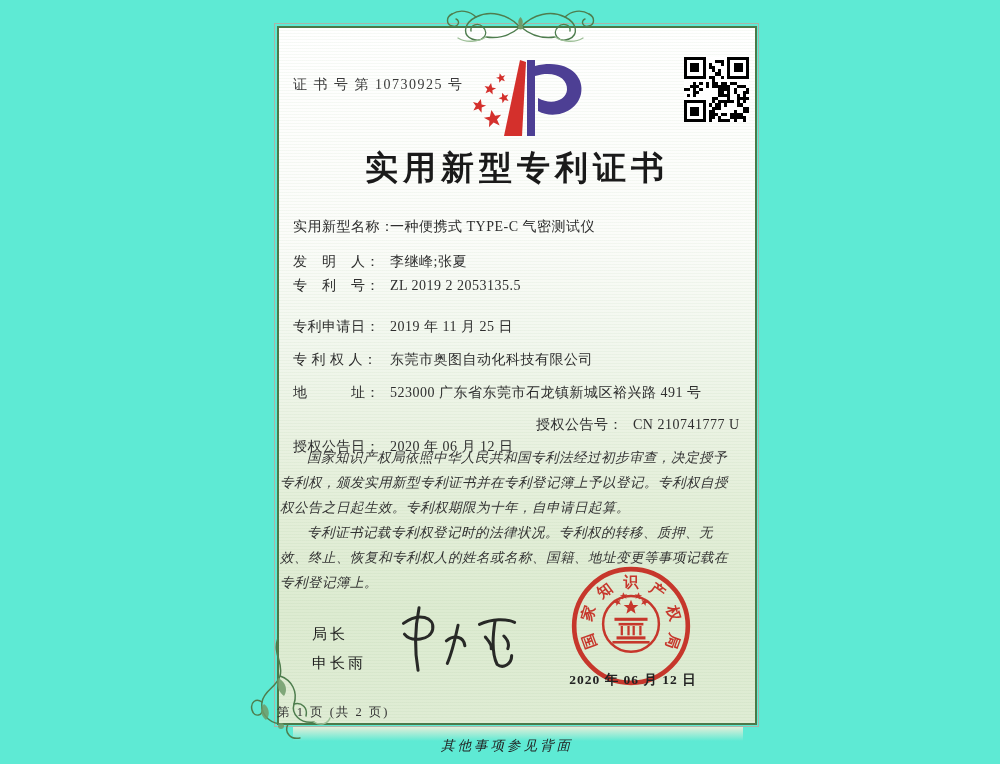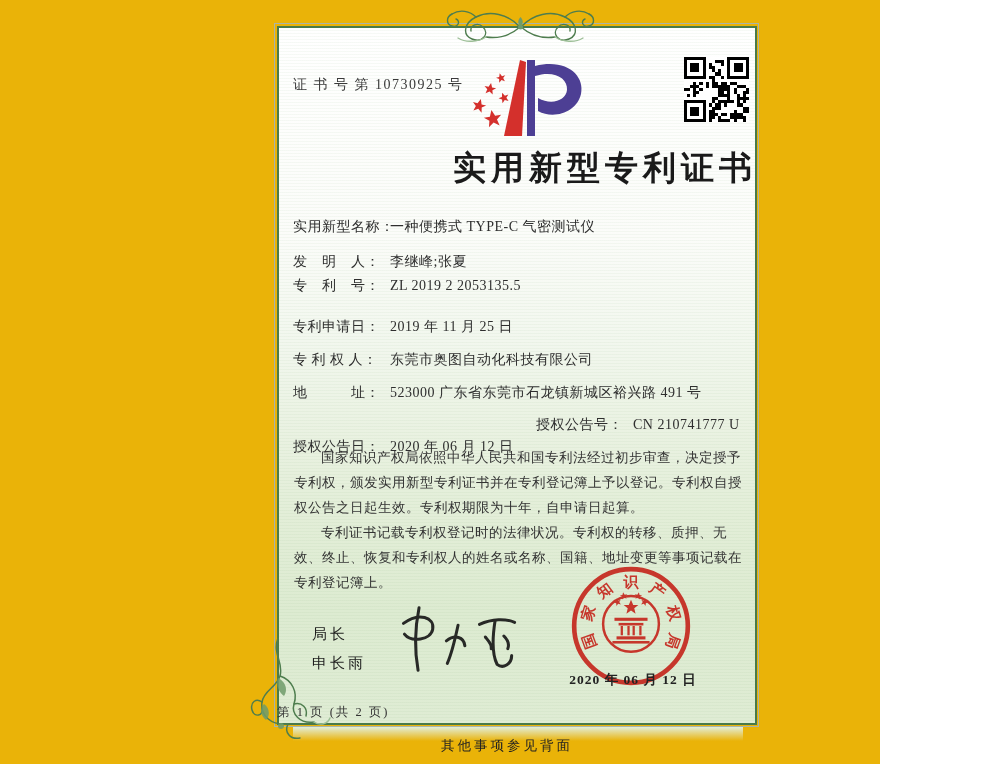--- a/index.html
+++ b/index.html
@@ -1,17 +1,17 @@
 <!DOCTYPE html>
 <html><head>
 <meta charset="utf-8">
 <style>
   * { margin:0; padding:0; box-sizing:border-box; }
   body { background:#ffffff; font-family:"Liberation Serif","DejaVu Serif",serif; }
-  .canvas { position:relative; width:880px; height:764px; background:#eab308; overflow:hidden; }
+  .canvas { position:relative; width:1000px; height:764px; background:#5eead4; overflow:hidden; }
 
   
   .frame-outer { position:absolute; left:274px; top:23px; width:485px; height:704px;
                  border:1px solid #aab4a8; }
   .frame-inner { position:absolute; left:277px; top:26px; width:480px; height:699px;
                  border:2px solid #4a7a49; }
   
   .tint { position:absolute; left:279px; top:28px; width:476px; height:695px;
           background:linear-gradient(180deg,#ffffff 0%, #fbfcf9 30%, #f2f7ee 45%,
                      #eaf2e2 58%, #e3eed8 70%, #ddebd1 84%, #dfecd4 100%); }
@@ -21,47 +21,47 @@
   .below-strip { position:absolute; left:293px; top:727px; width:450px; height:14px;
           background:linear-gradient(180deg,#e2eed9, rgba(255,255,255,0)); }
 
   .deco { position:absolute; }
 
   .cert-no { position:absolute; left:293px; top:76px; font-size:14px; letter-spacing:1.5px;
              color:#3a3a3a; }
   .logo { position:absolute; left:452px; top:54px; width:150px; height:92px; }
   .qr { position:absolute; left:684px; top:57px; width:65px; height:65px; }
 
-  .title { position:absolute; left:277px; top:146px; width:480px; text-align:right;
+  .title { position:absolute; left:277px; top:146px; width:480px; text-align:center;
            font-size:33px; font-weight:600; letter-spacing:5px; color:#1a1a1a; }
 
   .fields { position:absolute; left:293px; top:0; width:460px; font-size:14px; color:#2e2e2e; }
   .row { position:absolute; white-space:nowrap; letter-spacing:0.5px; }
   .row .lbl { display:inline-block; width:97px; }
   .r1 { top:218px; } .r2 { top:253px; } .r3 { top:277px; } .r4 { top:318px; }
   .r5 { top:351px; } .r6 { top:384px; } .r7 { top:416px;margin-top:22px; } .r7b { top:416px; left:213px;margin-left:30px; }
 
-  .paras { position:absolute; left:294px; top:446px; width:456px; font-size:13.5px;
-           line-height:1.85; color:#333; letter-spacing:0.5px; }
+  .paras { position:absolute; left:280px; top:446px; width:456px; font-size:13.5px;
+           line-height:1.85; color:#333; font-style:italic; letter-spacing:0.5px; }
   .paras p { text-indent:2em; margin:0; }
 
   .signer { position:absolute; left:312px; top:620px; font-size:15px; letter-spacing:3px;
             line-height:1.9; color:#1c1c1c; }
   .signature { position:absolute; left:380px; top:598px; width:160px; height:78px; }
 
   .seal { position:absolute; left:569px; top:564px; width:124px; height:124px; opacity:0.92; }
   .seal-char { font-size:14.5px; font-weight:bold; fill:#c5281e; text-anchor:middle;
                dominant-baseline:central; font-family:"Liberation Serif",serif; }
   .seal-date { position:absolute; left:563px; top:671px; width:140px; text-align:center;
                font-size:13.5px; font-weight:700; letter-spacing:1px; color:#222; }
 
   .pagination { position:absolute; left:277px; top:704px; width:480px; text-align:left;
                 font-size:12.5px; letter-spacing:2px; color:#333; }
   .footer-note { position:absolute; left:277px; top:737px; width:460px; text-align:center;
-                 font-size:13.5px; letter-spacing:3px; color:#222; }
+                 font-size:13.5px; font-style:italic; letter-spacing:3px; color:#222; }
 </style>
 </head>
 <body>
 
 <div class="canvas">
 
   <div class="frame-outer"></div>
   <div class="tint"></div>
   <div class="frame-inner"></div>
   <div class="below-strip"></div>

